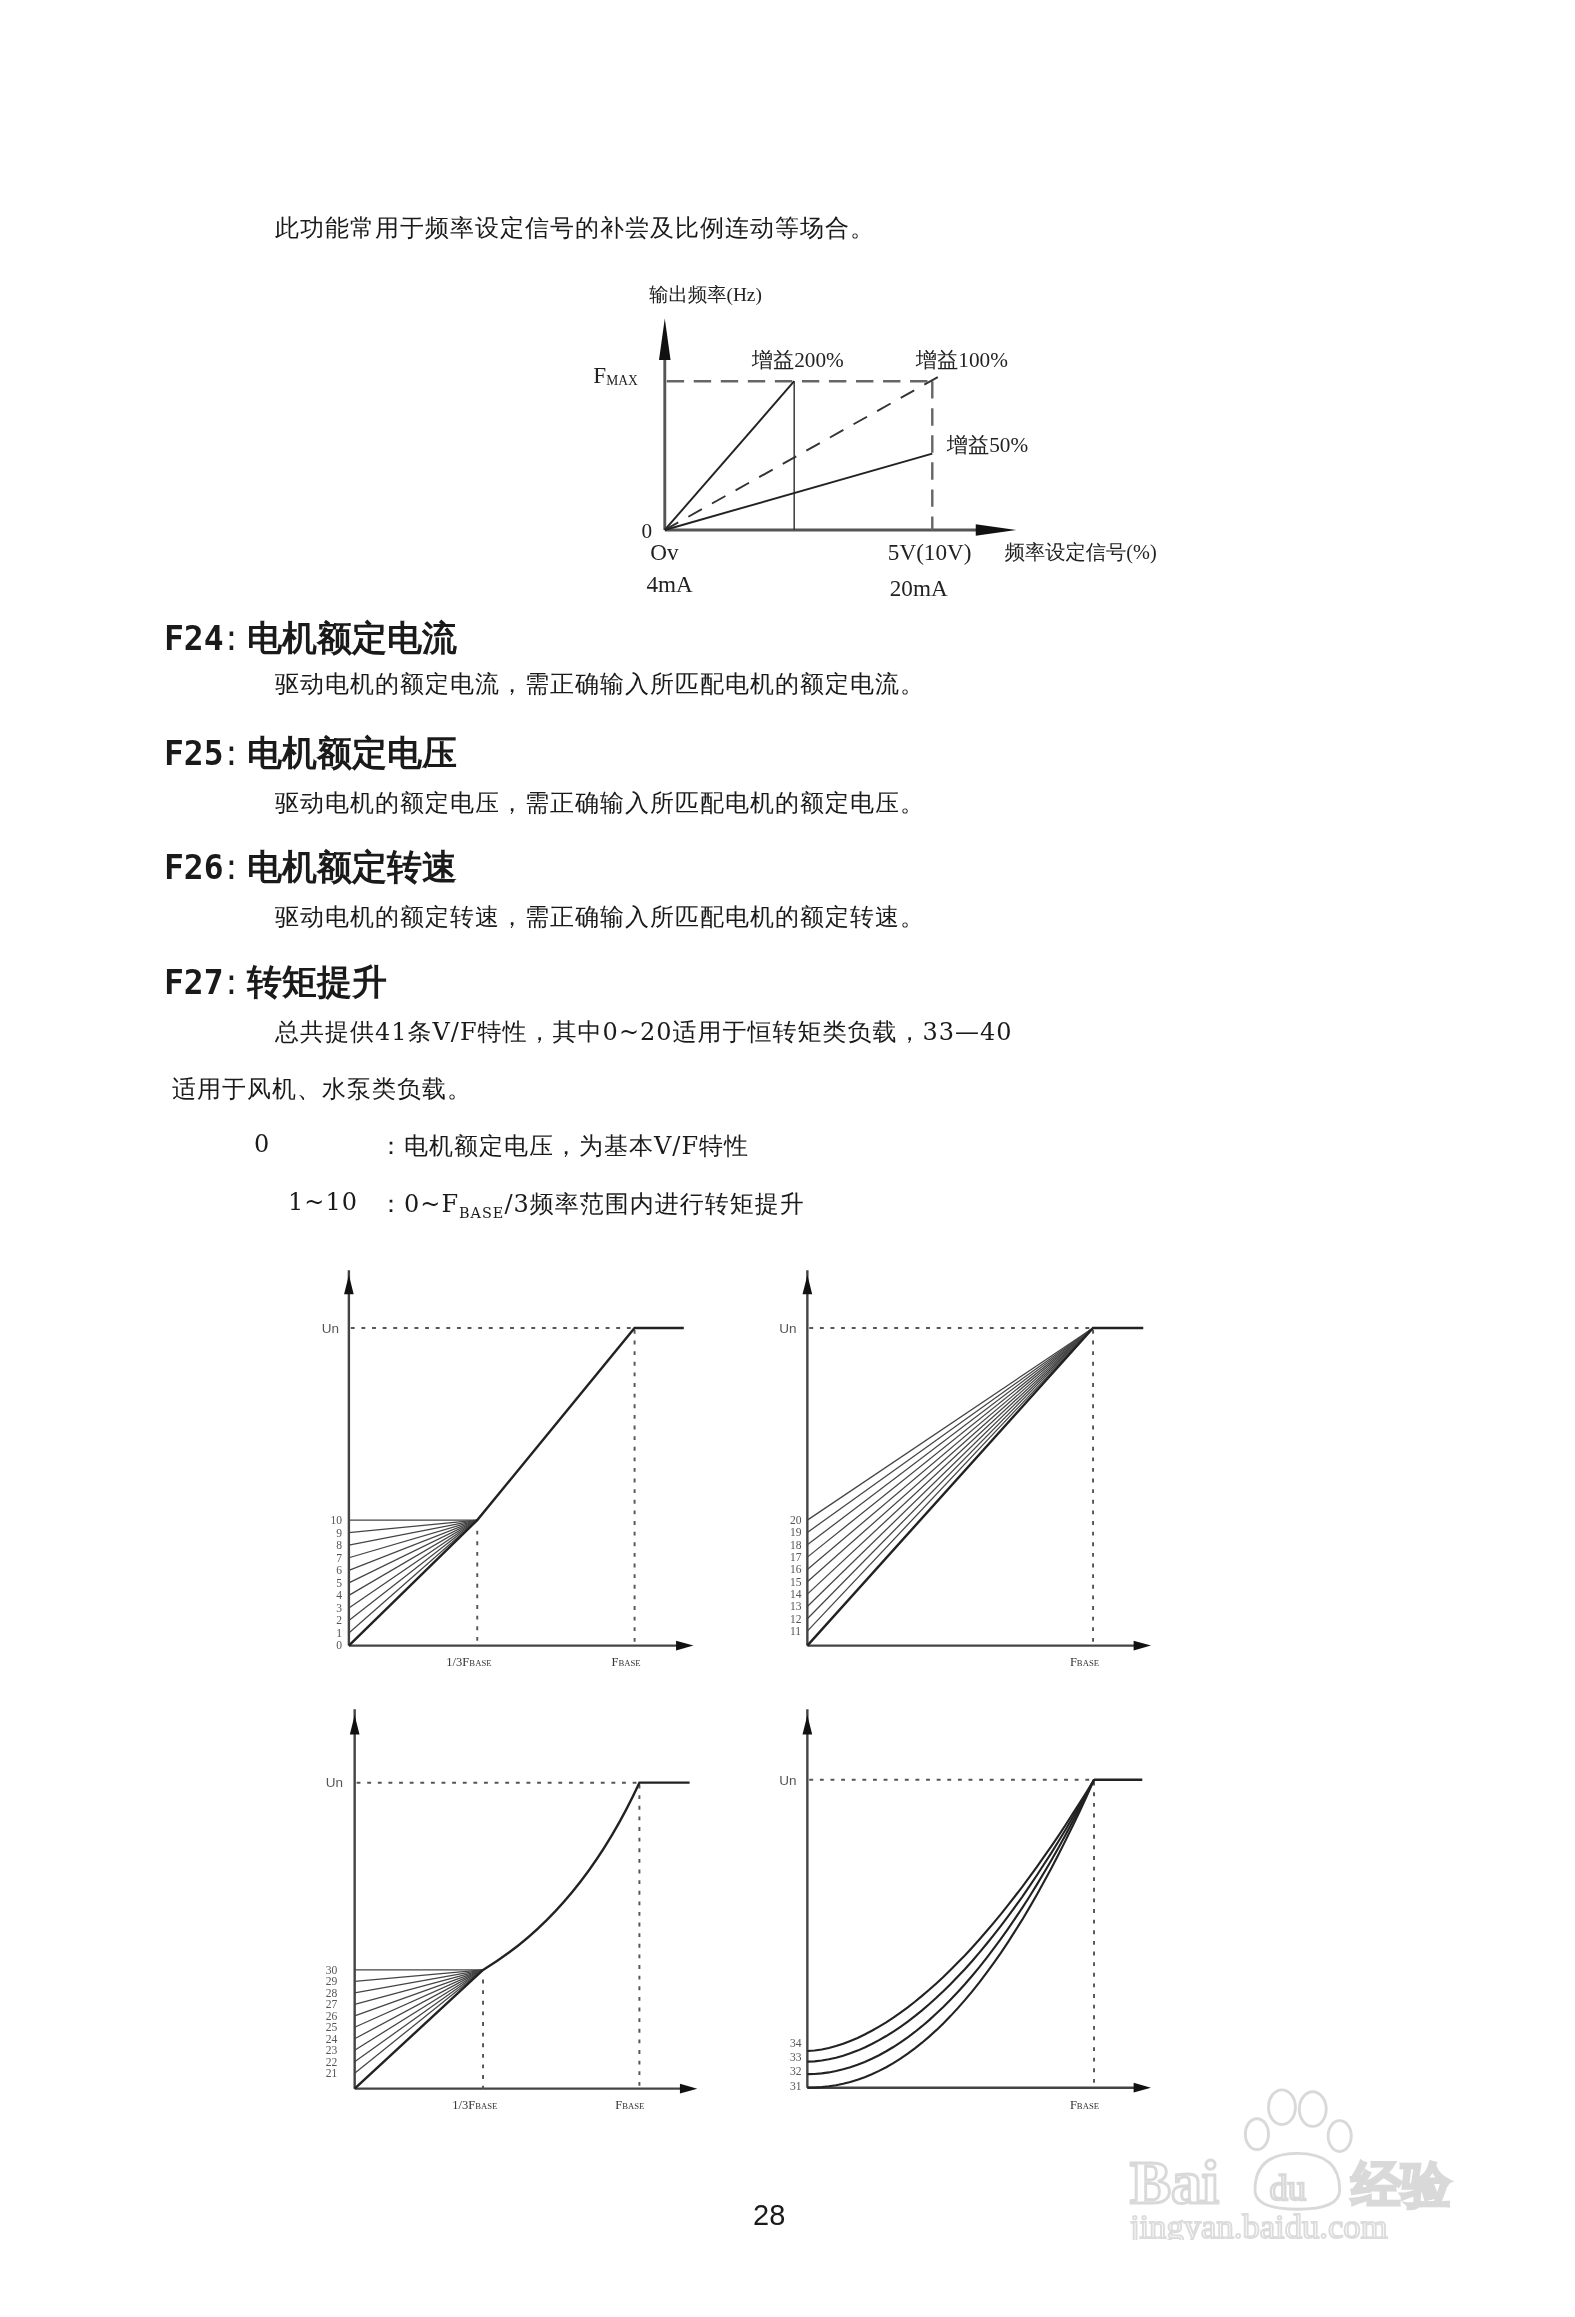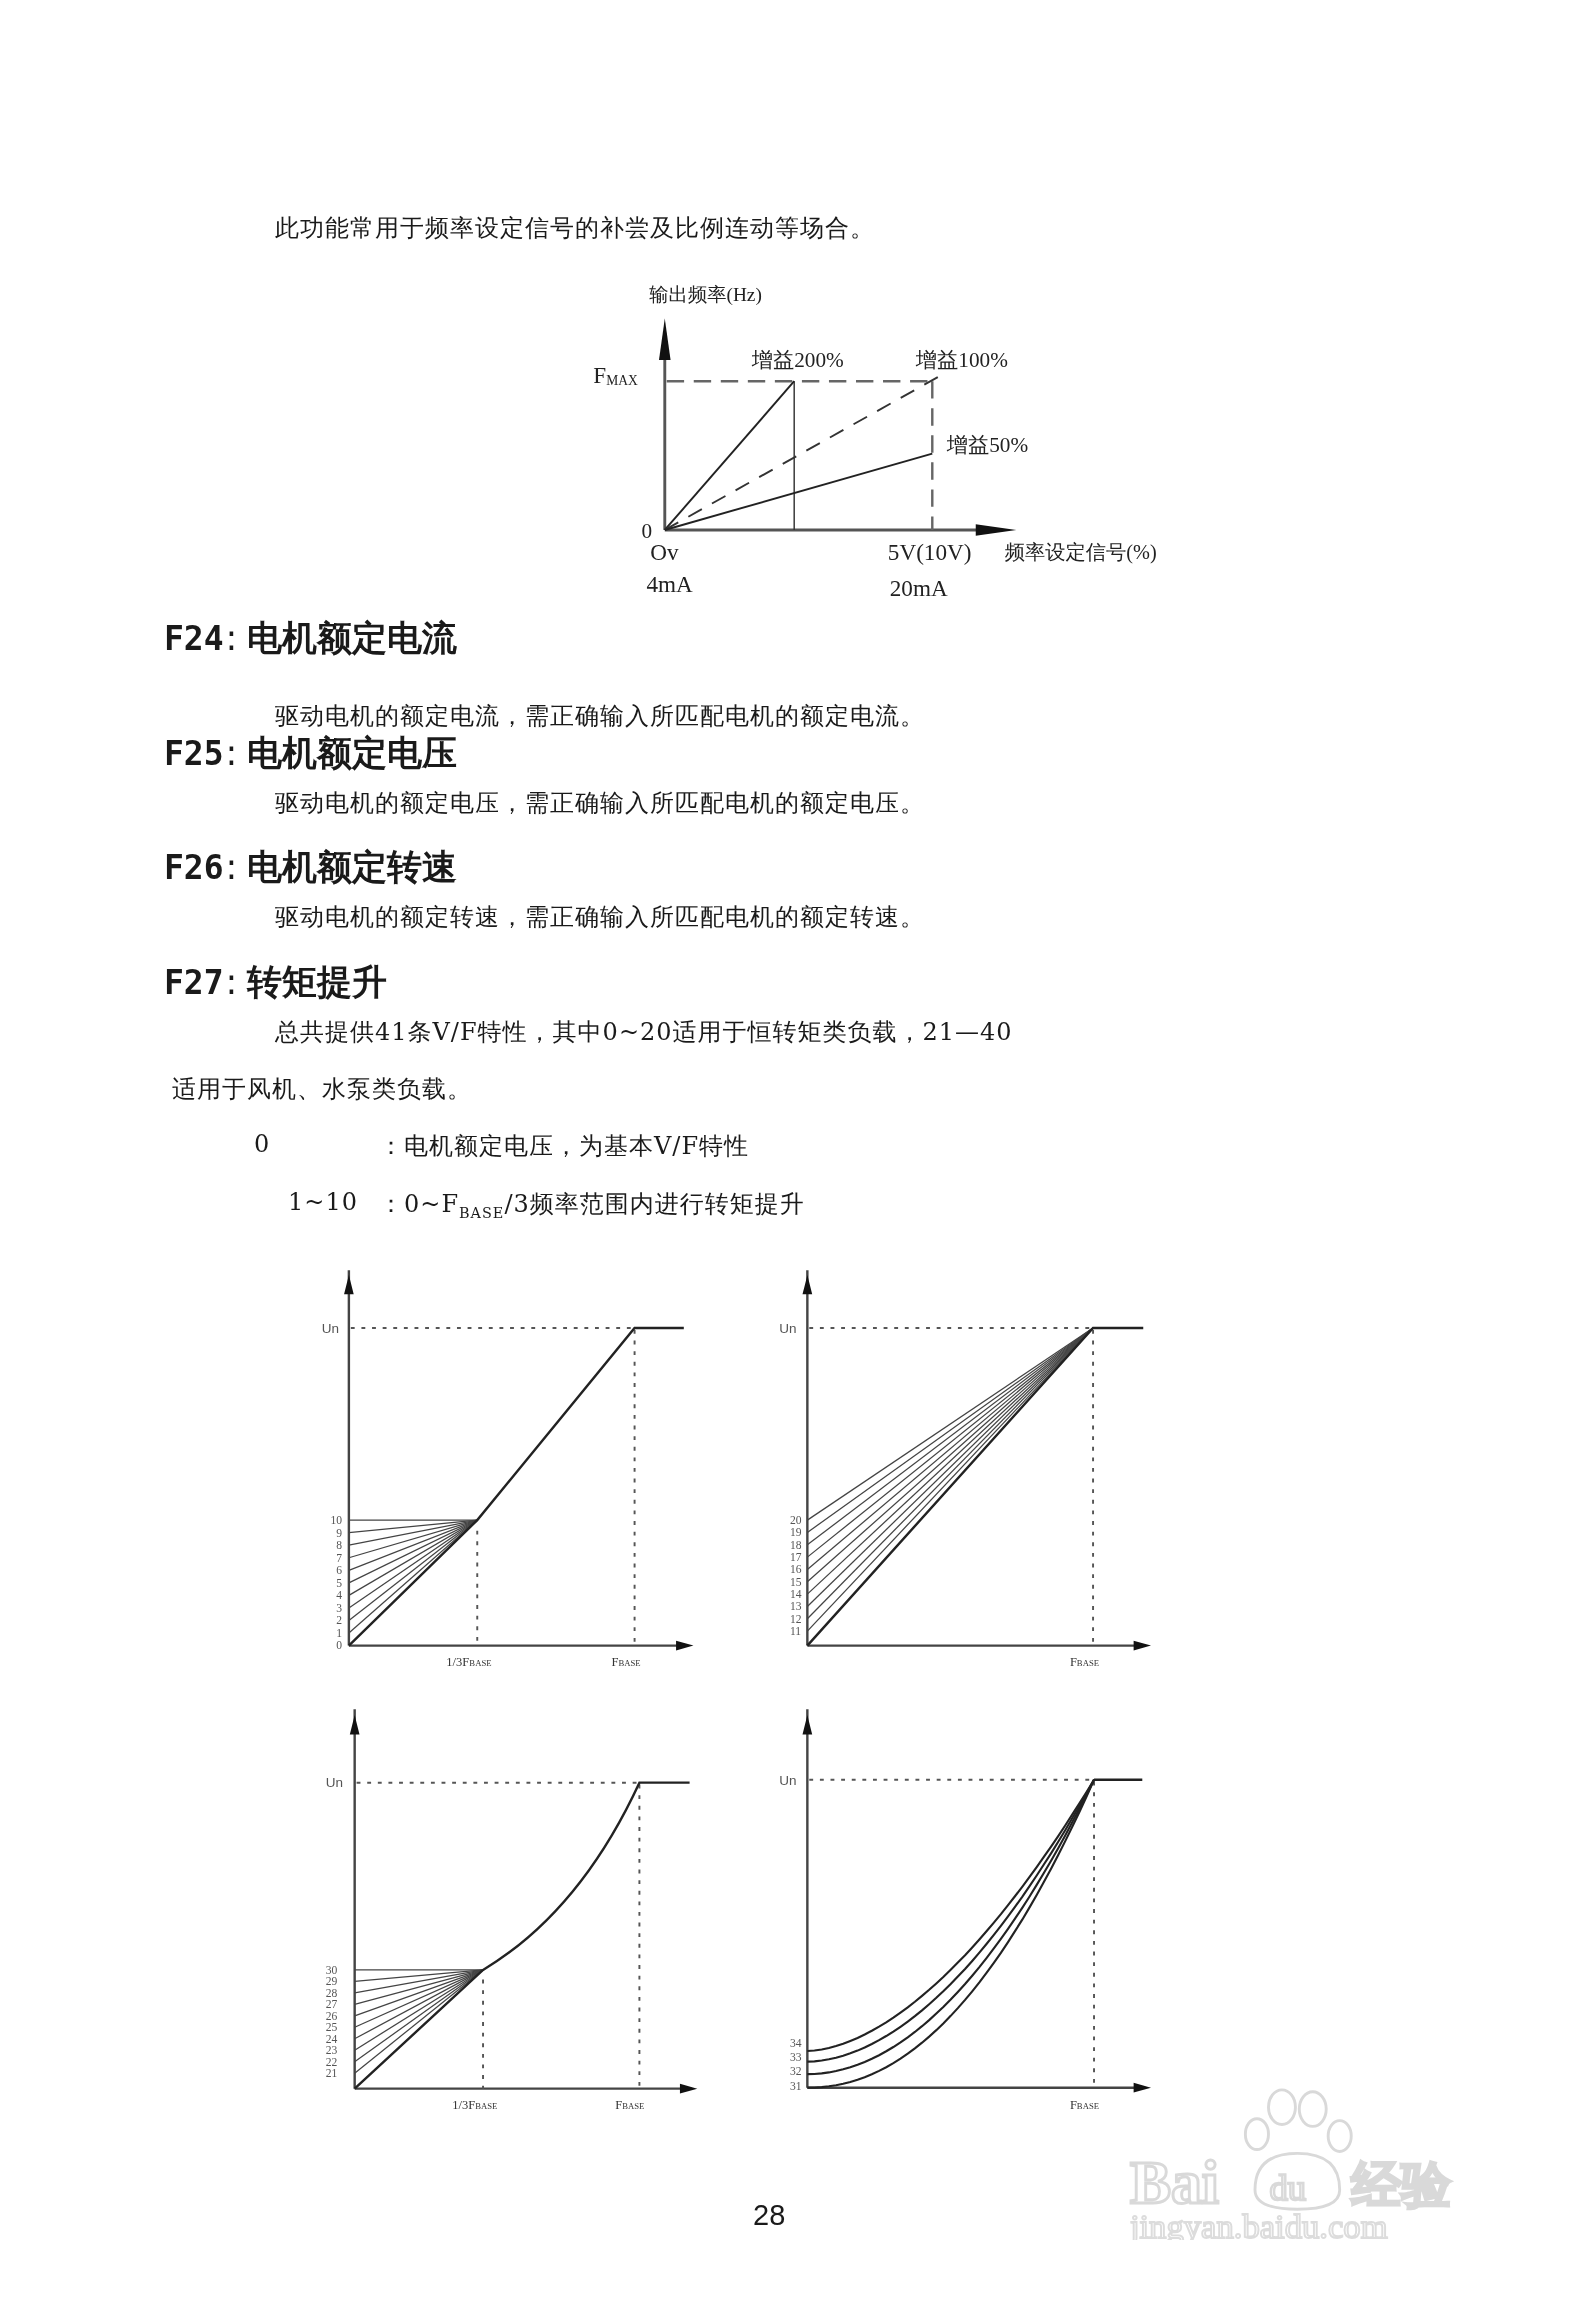--- a/index.html
+++ b/index.html
@@ -54,36 +54,36 @@
     <text x="1040" y="579" font-size="21" fill="#222">频率设定信号(%)</text>
     <text x="778" y="380" font-size="22" fill="#222">增益200%</text>
     <text x="948" y="380" font-size="22" fill="#222">增益100%</text>
     <text x="980" y="468" font-size="22" fill="#222">增益50%</text>
   </svg>
 </div>
 
 <div class="abs sans heading" style="left:164px; top:615px;">
   <span class="code">F24</span><span class="colon">:</span><span>电机额定电流</span>
 </div>
-<div class="abs serif body-text" style="left:275px; top:700px;">驱动电机的额定电流，需正确输入所匹配电机的额定电流。</div>
+<div class="abs serif body-text" style="left:275px; top:668px;">驱动电机的额定电流，需正确输入所匹配电机的额定电流。</div>
 
 <div class="abs sans heading" style="left:164px; top:730px;">
   <span class="code">F25</span><span class="colon">:</span><span>电机额定电压</span>
 </div>
 <div class="abs serif body-text" style="left:275px; top:787px;">驱动电机的额定电压，需正确输入所匹配电机的额定电压。</div>
 
 <div class="abs sans heading" style="left:164px; top:844px;">
   <span class="code">F26</span><span class="colon">:</span><span>电机额定转速</span>
 </div>
 <div class="abs serif body-text" style="left:275px; top:901px;">驱动电机的额定转速，需正确输入所匹配电机的额定转速。</div>
 
 <div class="abs sans heading" style="left:164px; top:959px;">
   <span class="code">F27</span><span class="colon">:</span><span>转矩提升</span>
 </div>
-<div class="abs serif body-text" style="left:275px; top:1016px;">总共提供41条V/F特性，其中0~20适用于恒转矩类负载，21—40</div>
+<div class="abs serif body-text" style="left:275px; top:1016px;">总共提供41条V/F特性，其中0~20适用于恒转矩类负载，33—40</div>
 <div class="abs serif body-text" style="left:172px; top:1073px;">适用于风机、水泵类负载。</div>
 
 <div class="abs serif body-text" style="left:254px; top:1130px;">0</div>
 <div class="abs serif body-text" style="left:379px; top:1130px;">：电机额定电压，为基本V/F特性</div>
 <div class="abs serif body-text" style="left:254px; top:1188px;margin-left:34px;">1~10</div>
 <div class="abs serif body-text" style="left:379px; top:1188px;">
   <span>：0~F</span><sub class="small">BASE</sub><span>/3频率范围内进行转矩提升</span>
 </div>
 
 <div class="abs" style="left:290px; top:1246px; width:888px; height:888px;">

